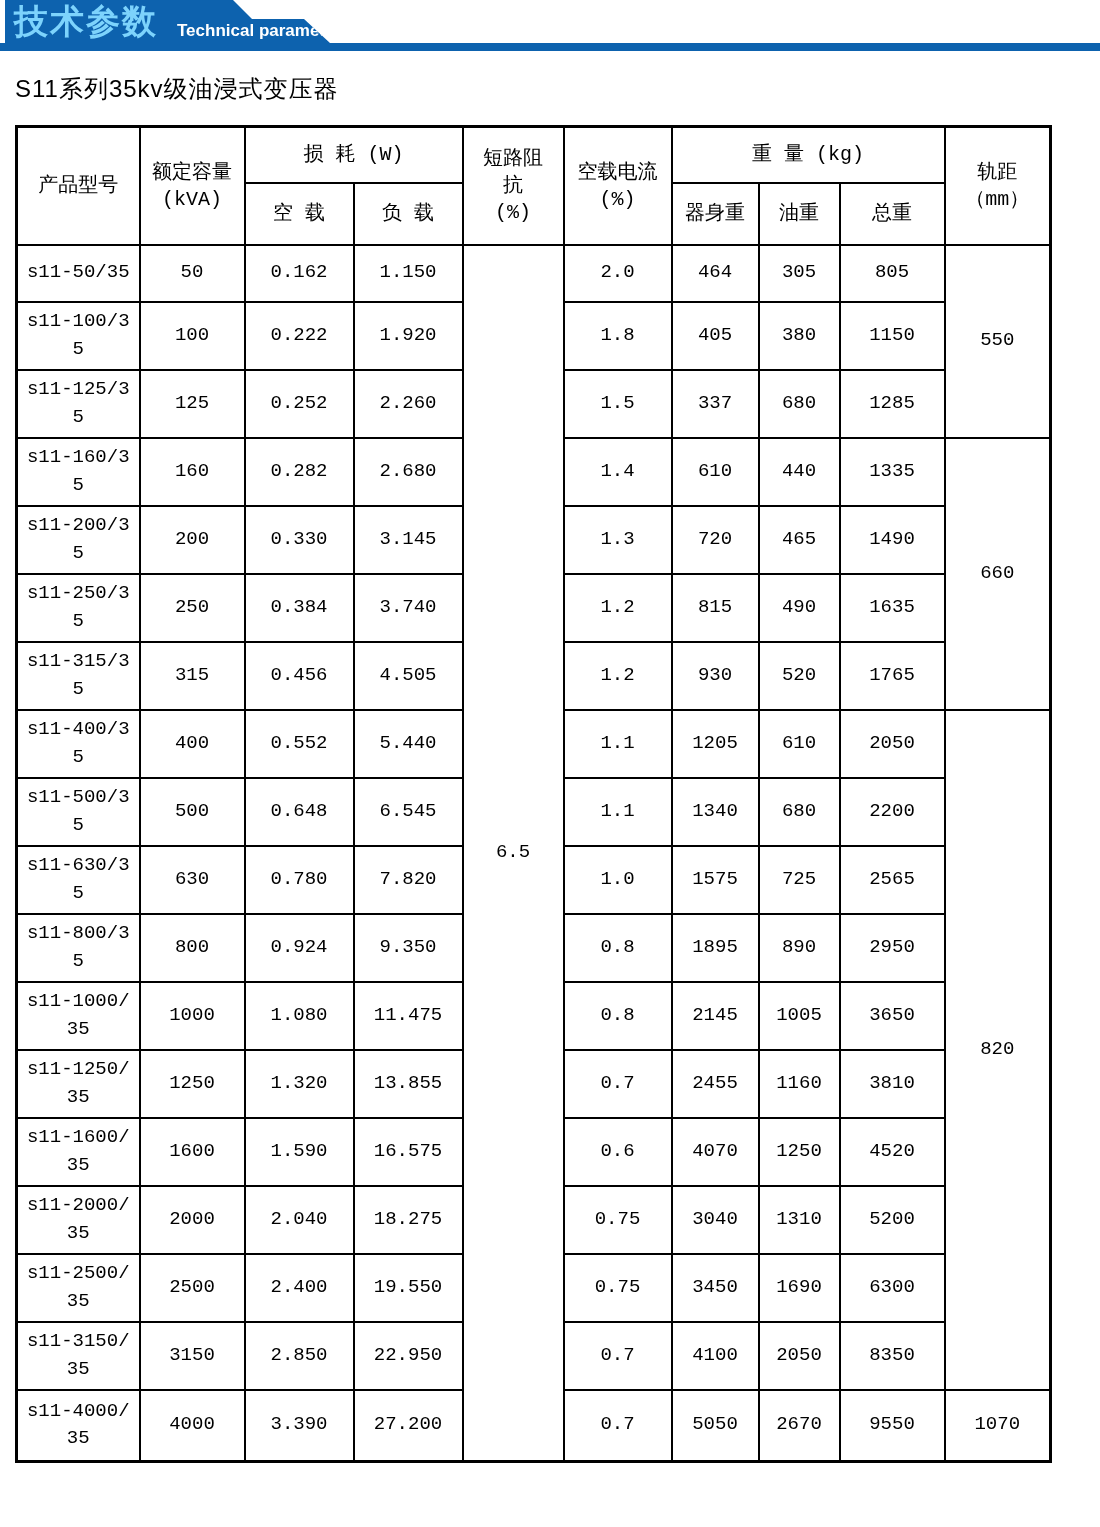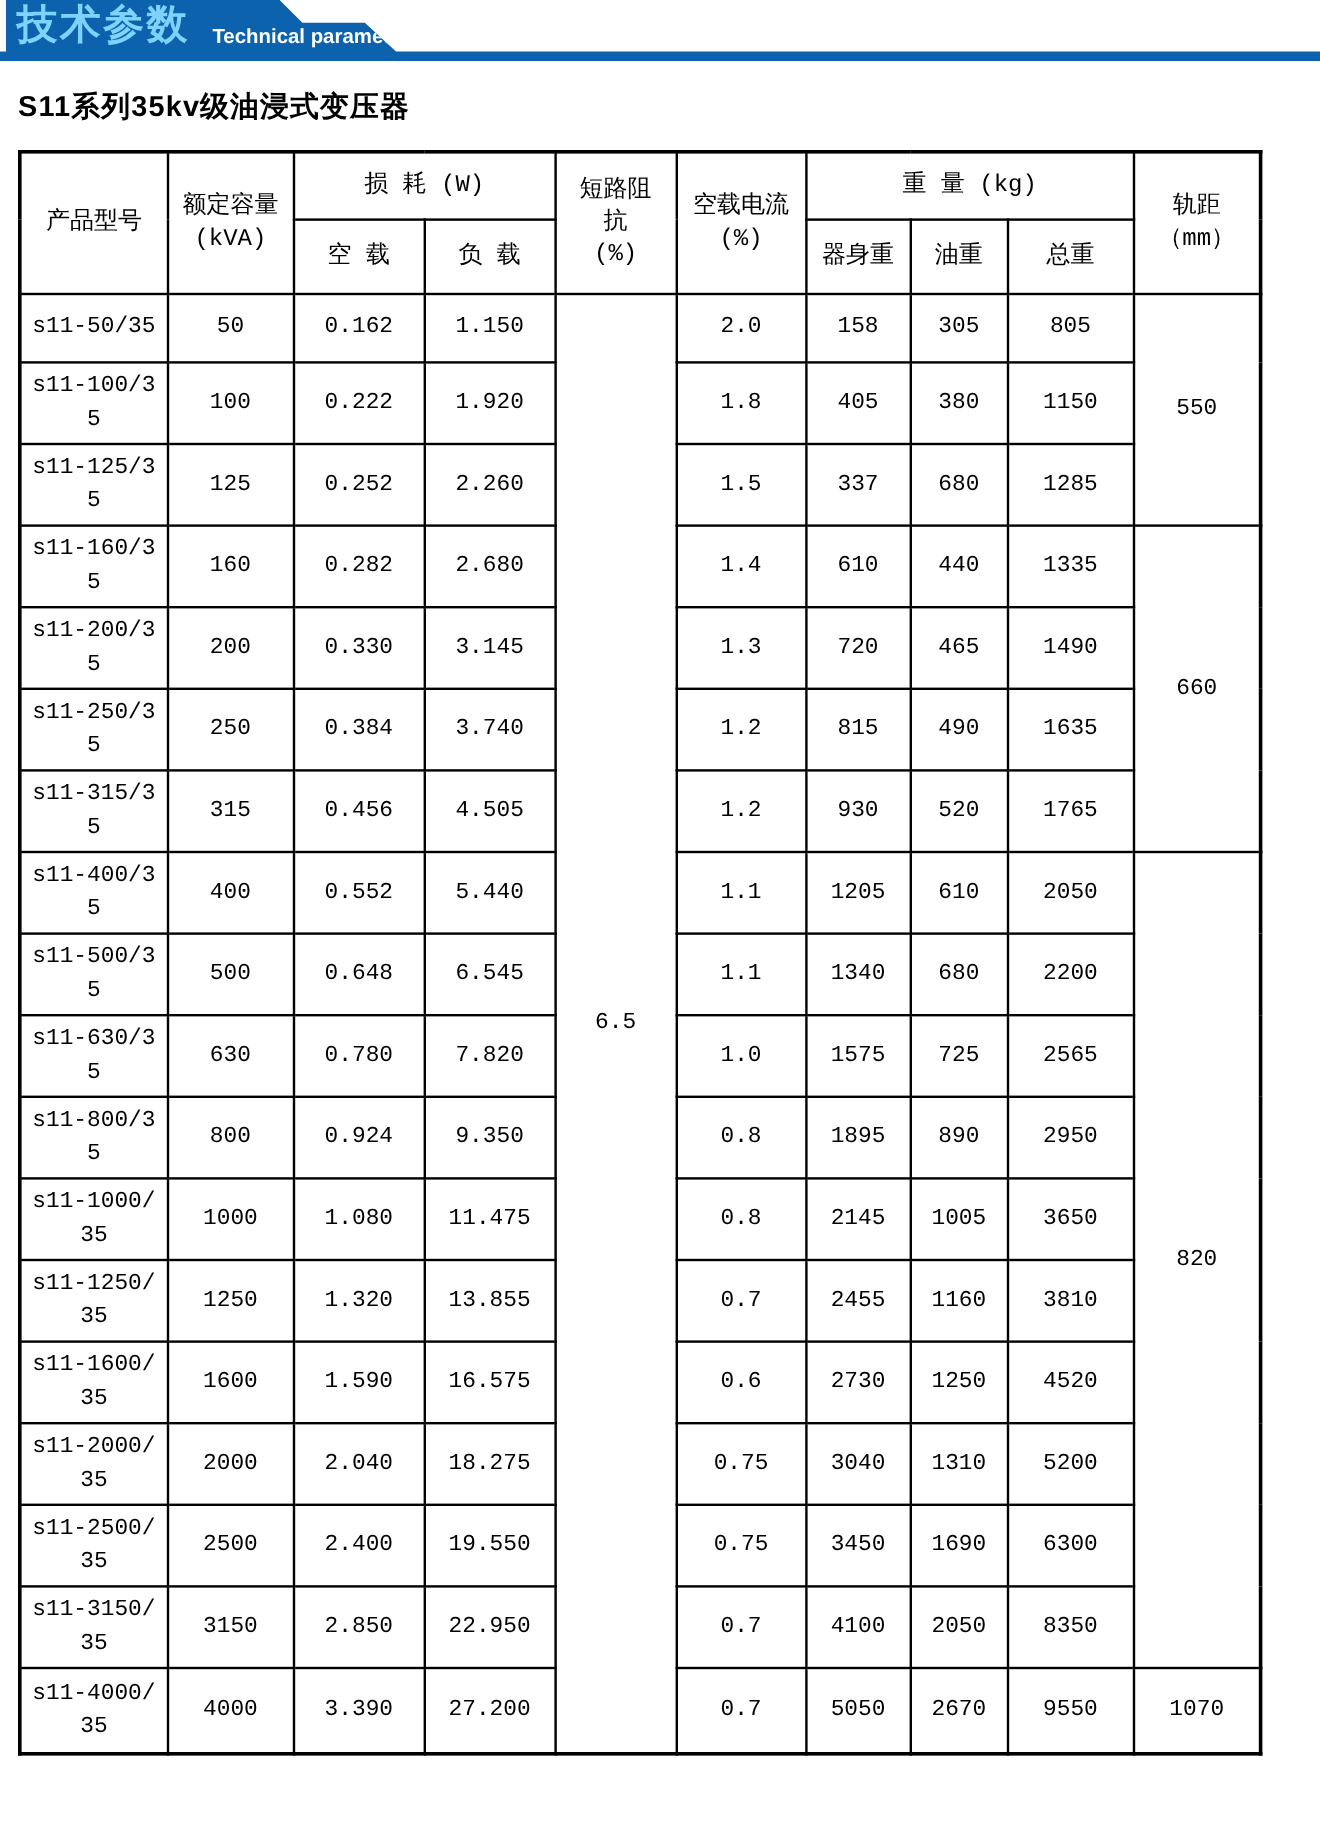--- a/index.html
+++ b/index.html
@@ -22,21 +22,21 @@
     color: #7dd3fc; font-size: 34px; font-weight: bold;
     letter-spacing: 2px; line-height: 1.1;
   }
   .banner-en {
     position: absolute; left: 177px; top: 21px;
     color: #ffffff; font-size: 17px; font-weight: bold;
   }
   
   .sec-title {
     margin: 22px 0 0 15px;
-    font-size: 24px; font-weight: bold; color: #000000;
+    font-size: 24px; font-weight: normal; color: #000000;
     letter-spacing: 1px;
   }
   
   .tbl-wrap { margin: 20px 0 0 15px; }
   table {
     border-collapse: collapse;
     table-layout: fixed;
     width: 1034px;
     border: 3px solid #000000;
     font-family: "Liberation Mono", "DejaVu Sans Mono", monospace;
@@ -115,21 +115,21 @@
       </tr>
     </thead>
     <tbody>
         <tr class="first-row">
           <td class="model">s11-50/35</td>
           <td>50</td>
           <td>0.162</td>
           <td>1.150</td>
           <td rowspan="18">6.5</td>
           <td>2.0</td>
-          <td>158</td>
+          <td>464</td>
           <td>305</td>
           <td>805</td>
           <td rowspan="3">550</td>
         </tr>
         <tr>
           <td class="model">s11-100/35</td>
           <td>100</td>
           <td>0.222</td>
           <td>1.920</td>
           <td>1.8</td>
@@ -248,21 +248,21 @@
           <td>2455</td>
           <td>1160</td>
           <td>3810</td>
         </tr>
         <tr>
           <td class="model">s11-1600/35</td>
           <td>1600</td>
           <td>1.590</td>
           <td>16.575</td>
           <td>0.6</td>
-          <td>2730</td>
+          <td>4070</td>
           <td>1250</td>
           <td>4520</td>
         </tr>
         <tr>
           <td class="model">s11-2000/35</td>
           <td>2000</td>
           <td>2.040</td>
           <td>18.275</td>
           <td>0.75</td>
           <td>3040</td>

